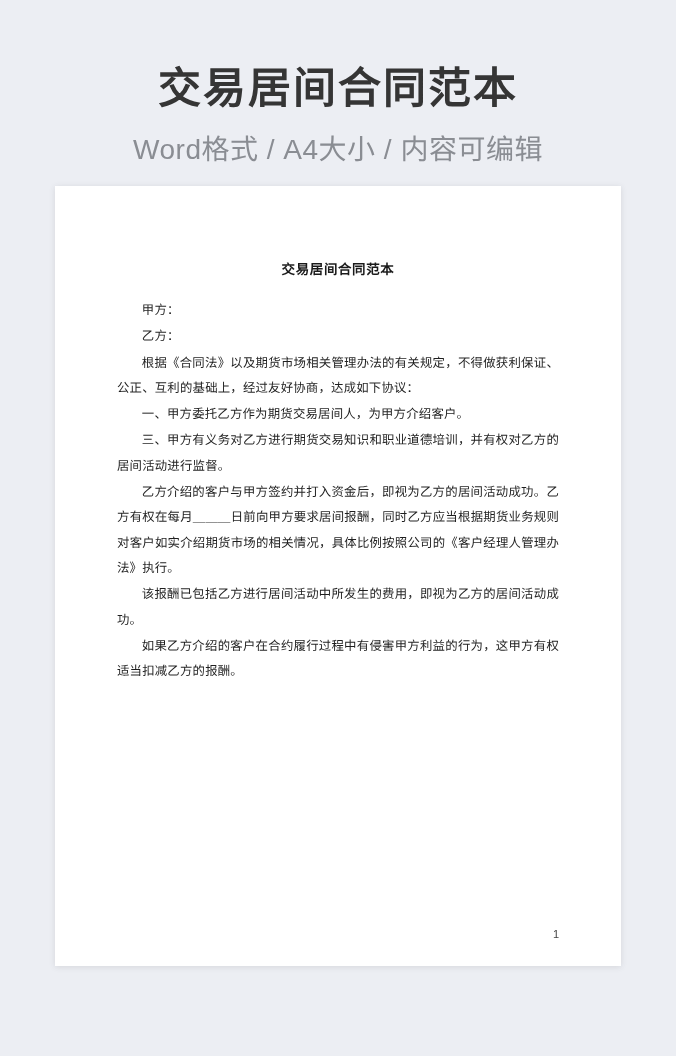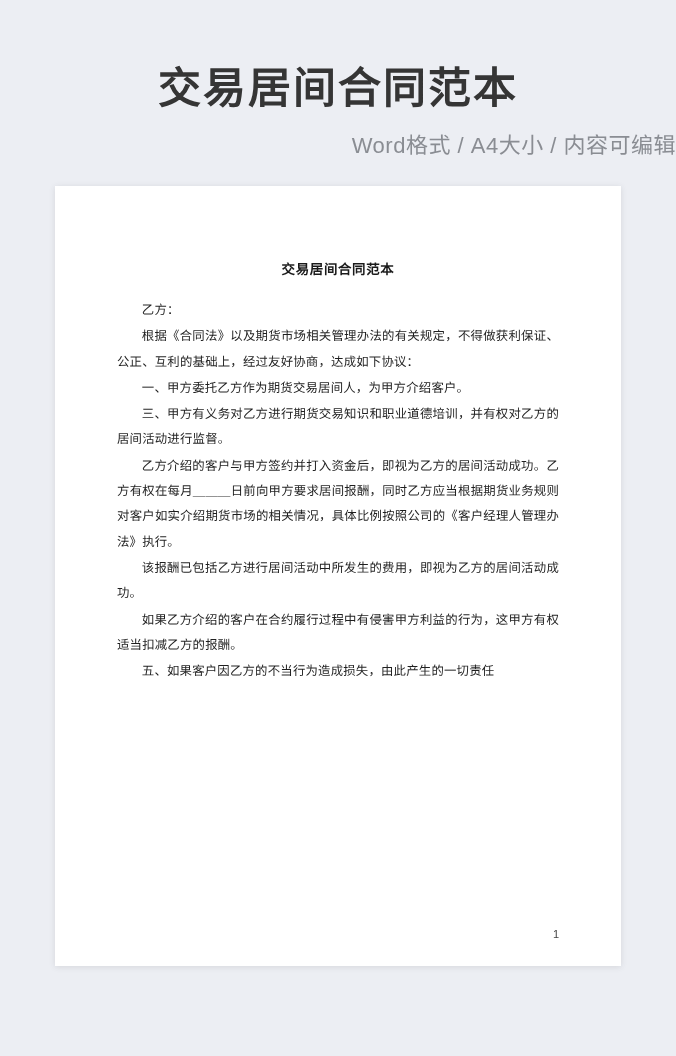--- a/index.html
+++ b/index.html
@@ -27,25 +27,24 @@
   .header-title {
     font-size: 43px;
     font-weight: bold;
     color: #353535;
     letter-spacing: 2px;
     line-height: 1.15;
     margin: 0;
   }
   .header-subtitle {
     margin-top: 14px;
-    font-size: 22px;
+    font-size: 28px;
     color: #8a8d93;
     font-weight: normal;
     letter-spacing: 0.5px;
-    text-align: right;
   }
   .doc-shell {
     position: absolute;
     left: 55px;
     top: 178px;
     width: 566px;
     height: 780px;
     background: #ffffff;
     box-shadow: 0 1px 6px rgba(60,60,70,0.13);
   }
@@ -94,25 +93,25 @@
 
   <div class="header">
     <div class="header-title">交易居间合同范本</div>
     <div class="header-subtitle">Word格式 / A4大小 / 内容可编辑</div>
   </div>
 
   <div class="doc-shell">
     <div class="doc-inner">
       <div class="doc-title">交易居间合同范本</div>
 
+      <p class="para">甲方：</p>
       <p class="para">乙方：</p>
       <p class="para">根据《合同法》以及期货市场相关管理办法的有关规定，不得做获利保证、公正、互利的基础上，经过友好协商，达成如下协议：</p>
       <p class="para">一、甲方委托乙方作为期货交易居间人，为甲方介绍客户。</p>
       <p class="para">三、甲方有义务对乙方进行期货交易知识和职业道德培训，并有权对乙方的居间活动进行监督。</p>
       <p class="para">乙方介绍的客户与甲方签约并打入资金后，即视为乙方的居间活动成功。乙方有权在每月＿＿＿日前向甲方要求居间报酬，同时乙方应当根据期货业务规则对客户如实介绍期货市场的相关情况，具体比例按照公司的《客户经理人管理办法》执行。</p>
       <p class="para">该报酬已包括乙方进行居间活动中所发生的费用，即视为乙方的居间活动成功。</p>
       <p class="para">如果乙方介绍的客户在合约履行过程中有侵害甲方利益的行为，这甲方有权适当扣减乙方的报酬。</p>
-      <p class="para tight">五、如果客户因乙方的不当行为造成损失，由此产生的一切责任</p>
     </div>
     <div class="page-number">1</div>
   </div>
 
 </div>
 
 </body></html>

